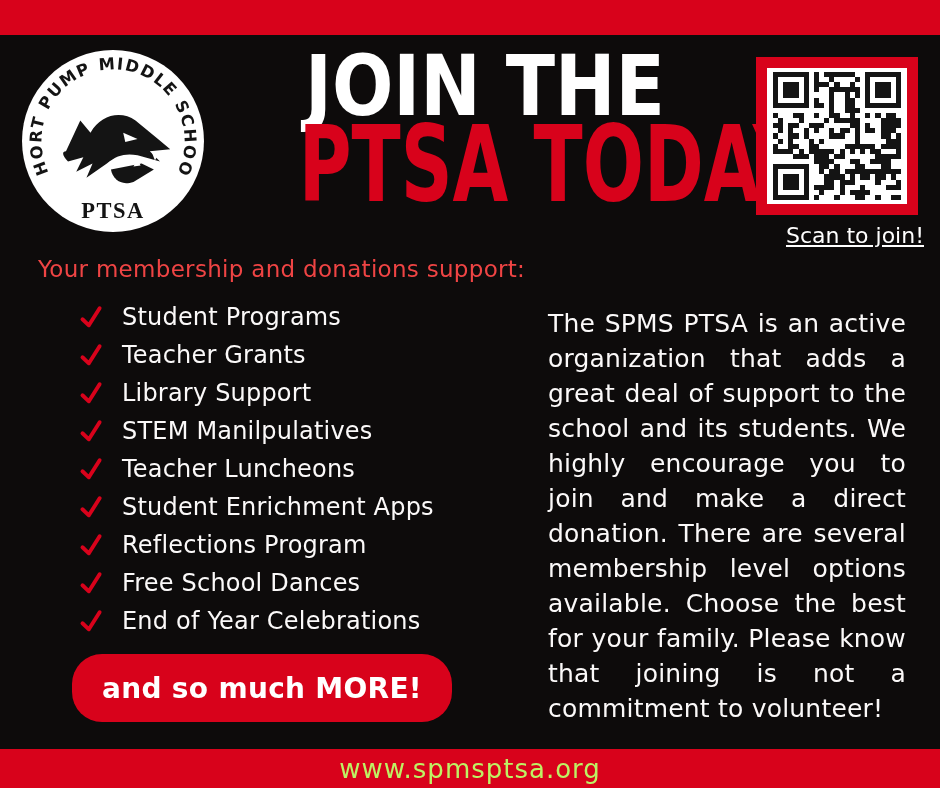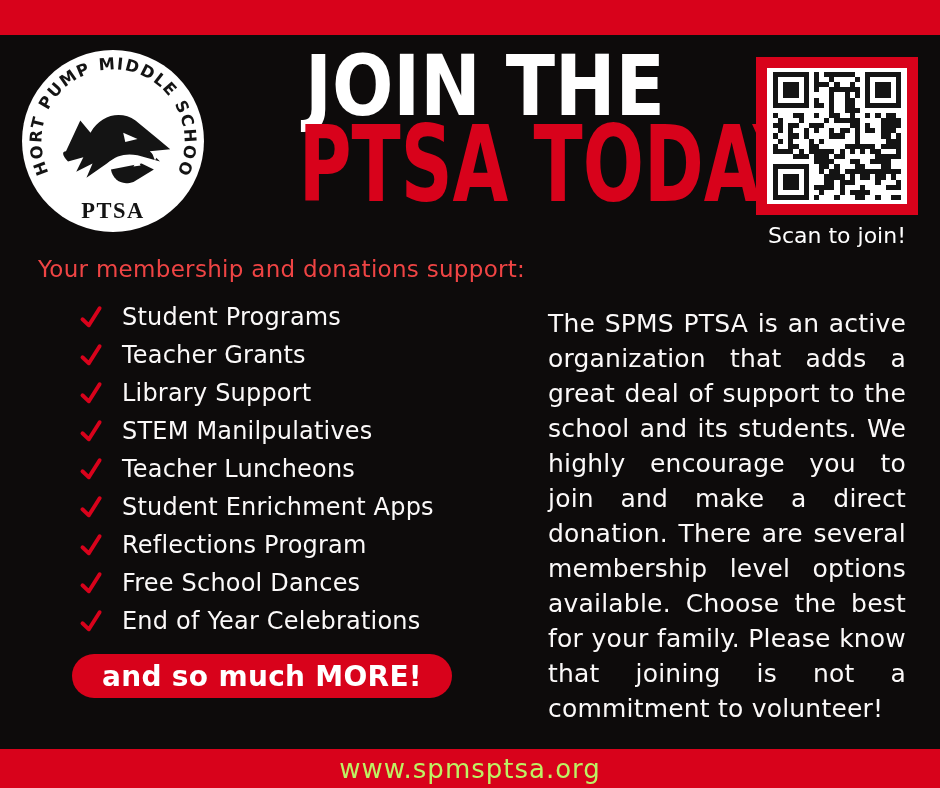--- a/index.html
+++ b/index.html
@@ -20,31 +20,31 @@
   .ptsa-text{font-family:"Liberation Serif","DejaVu Serif",serif;font-weight:bold;font-size:22px;letter-spacing:1.5px;fill:#141414;}
 
   
   #title{position:absolute;left:211px;top:0;width:548px;height:240px;text-align:center;}
   .t-line{position:absolute;left:0;right:0;line-height:1;font-weight:bold;white-space:nowrap;}
   #title-line1{top:44px;font-size:84px;color:#ffffff;transform:scaleX(.86);}
   #title-line2{top:112px;font-size:106px;color:#d8021b;transform:scaleX(.68);}
 
   
   #qr-frame{position:absolute;left:756px;top:57px;width:162px;height:158px;background:#ffffff;border:11px solid #d8021b;box-sizing:border-box;display:flex;align-items:center;justify-content:center;}
-  #qr-caption{position:absolute;left:750px;top:223px;width:174px;text-align:center;font-size:22px;color:#ffffff;}
+  #qr-caption{position:absolute;left:750px;top:223px;width:174px;text-align:right;font-size:22px;color:#ffffff;text-decoration:underline;}
 
   
   #support-heading{position:absolute;left:38px;top:256px;font-size:23px;letter-spacing:.3px;color:#ef4444;}
   #checklist{position:absolute;left:78px;top:298px;margin:0;padding:0;list-style:none;}
   #checklist li{display:flex;align-items:center;height:38px;gap:18px;}
   #checklist .check{width:26px;height:26px;flex:0 0 26px;transform:rotate(-4deg);}
   #checklist .check path{stroke:#d8021b;stroke-width:3.6;fill:none;stroke-linecap:round;stroke-linejoin:round;}
   #checklist .label{font-size:24px;color:#fbf9f9;letter-spacing:.2px;}
 
-  #more-pill{position:absolute;left:72px;top:654px;width:380px;height:44px;background:#d8021b;border-radius:30px;display:flex;align-items:center;justify-content:center;}
+  #more-pill{position:absolute;left:72px;top:654px;width:380px;height:68px;background:#d8021b;border-radius:30px;display:flex;align-items:center;justify-content:center;}
   #more-pill .pill-label{font-size:28px;font-weight:bold;color:#ffffff;letter-spacing:.3px;}
 
   
   #about{position:absolute;left:548px;top:306px;width:358px;font-size:25px;line-height:35px;text-align:justify;color:#fbf9f9;letter-spacing:.2px;}
 
   svg{display:block;}
 </style>
 </head>
 <body>
 

